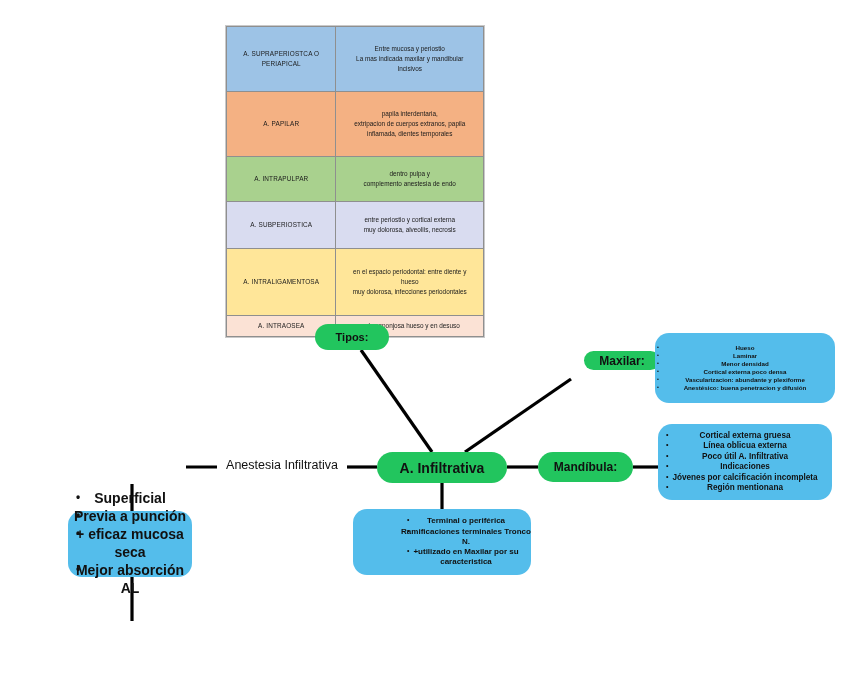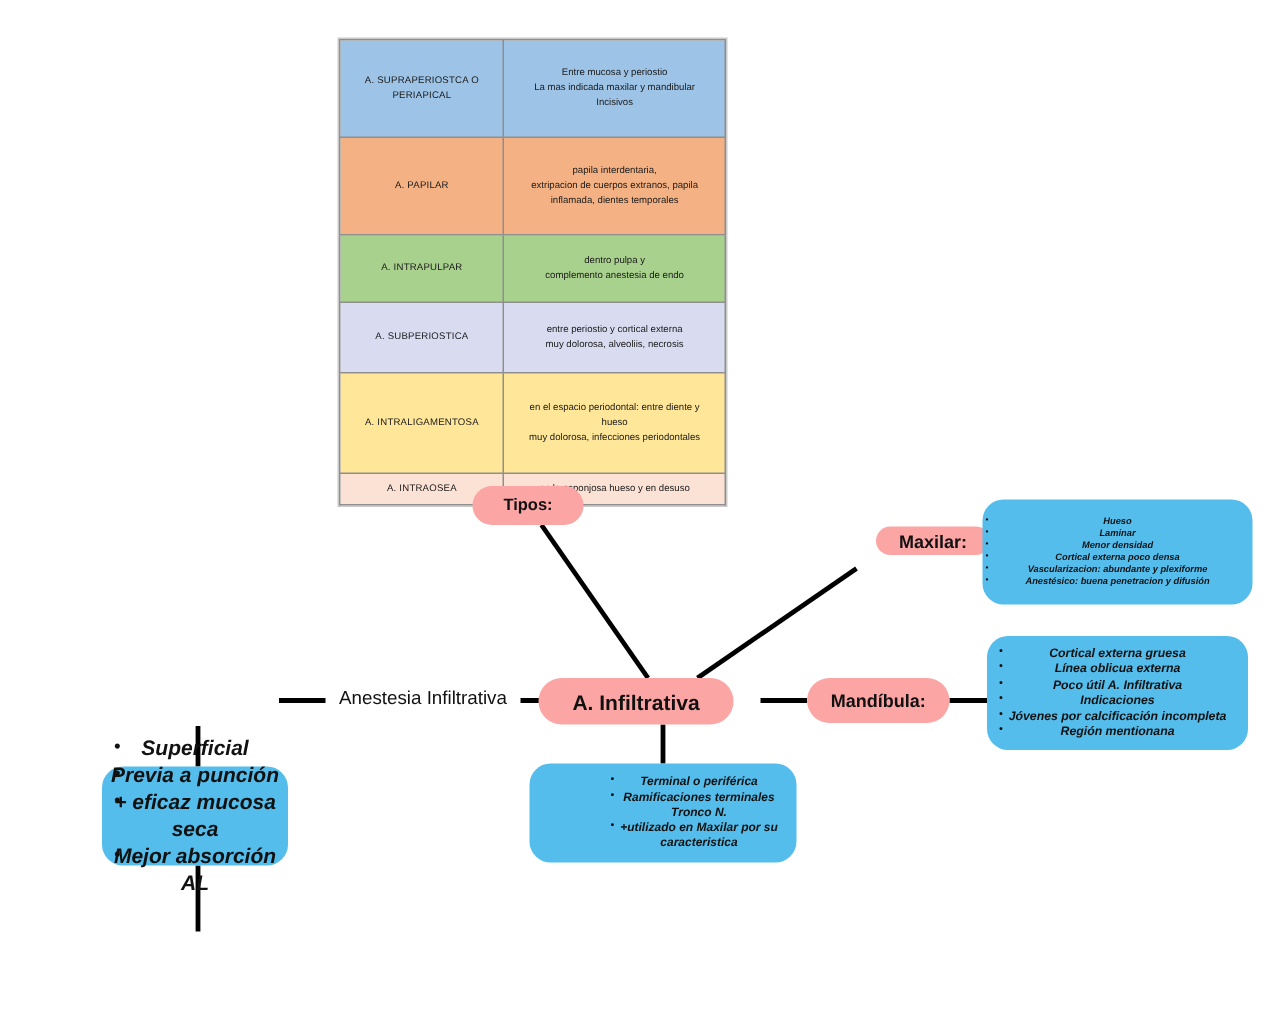--- a/index.html
+++ b/index.html
@@ -67,21 +67,21 @@
   .h-papilar td { height: 56px; }
   .h-intrapulpar td { height: 36px; }
   .h-subperiostica td { height: 38px; }
   .h-intraligamentosa td { height: 58px; }
   .h-intraosea td { height: 12px; }
 
   
   .node {
     position: absolute;
     z-index: 3;
-    background: #fca5a5;
+    background: #22c55e;
     border-radius: 16px;
     color: #111111;
     display: flex;
     align-items: center;
     justify-content: center;
     text-align: center;
     box-sizing: border-box;
     font-family: "Liberation Sans", sans-serif;
   }
   .node.pill {
@@ -96,21 +96,21 @@
     left: 584px; top: 351px;
     width: 76px; height: 19px;
     font-size: 12px;
   }
   .node-mandibula {
     left: 538px; top: 452px;
     width: 95px; height: 30px;
     font-size: 12px;
   }
   .node-infiltrativa {
-    left: 359px; top: 452px;
+    left: 377px; top: 452px;
     width: 130px; height: 31px;
     font-size: 14px;
   }
   .node-topica {
     left: 80px; top: 451px;
     width: 106px; height: 33px;
     font-size: 14px;
   }
   .node-drugs {
     left: 28px; top: 621px;
@@ -129,21 +129,20 @@
     display: flex;
     align-items: center;
     justify-content: center;
     font-family: "Liberation Sans", sans-serif;
   }
   .bullet-box ul {
     list-style: none;
     margin: 0;
     padding: 0;
     width: 100%;
-    font-style: italic;
   }
   .bullet-box li {
     position: relative;
     color: #111111;
     font-weight: bold;
     text-align: center;
     line-height: 1.28;
   }
   .bullet-box li::before {
     content: "\2022";

